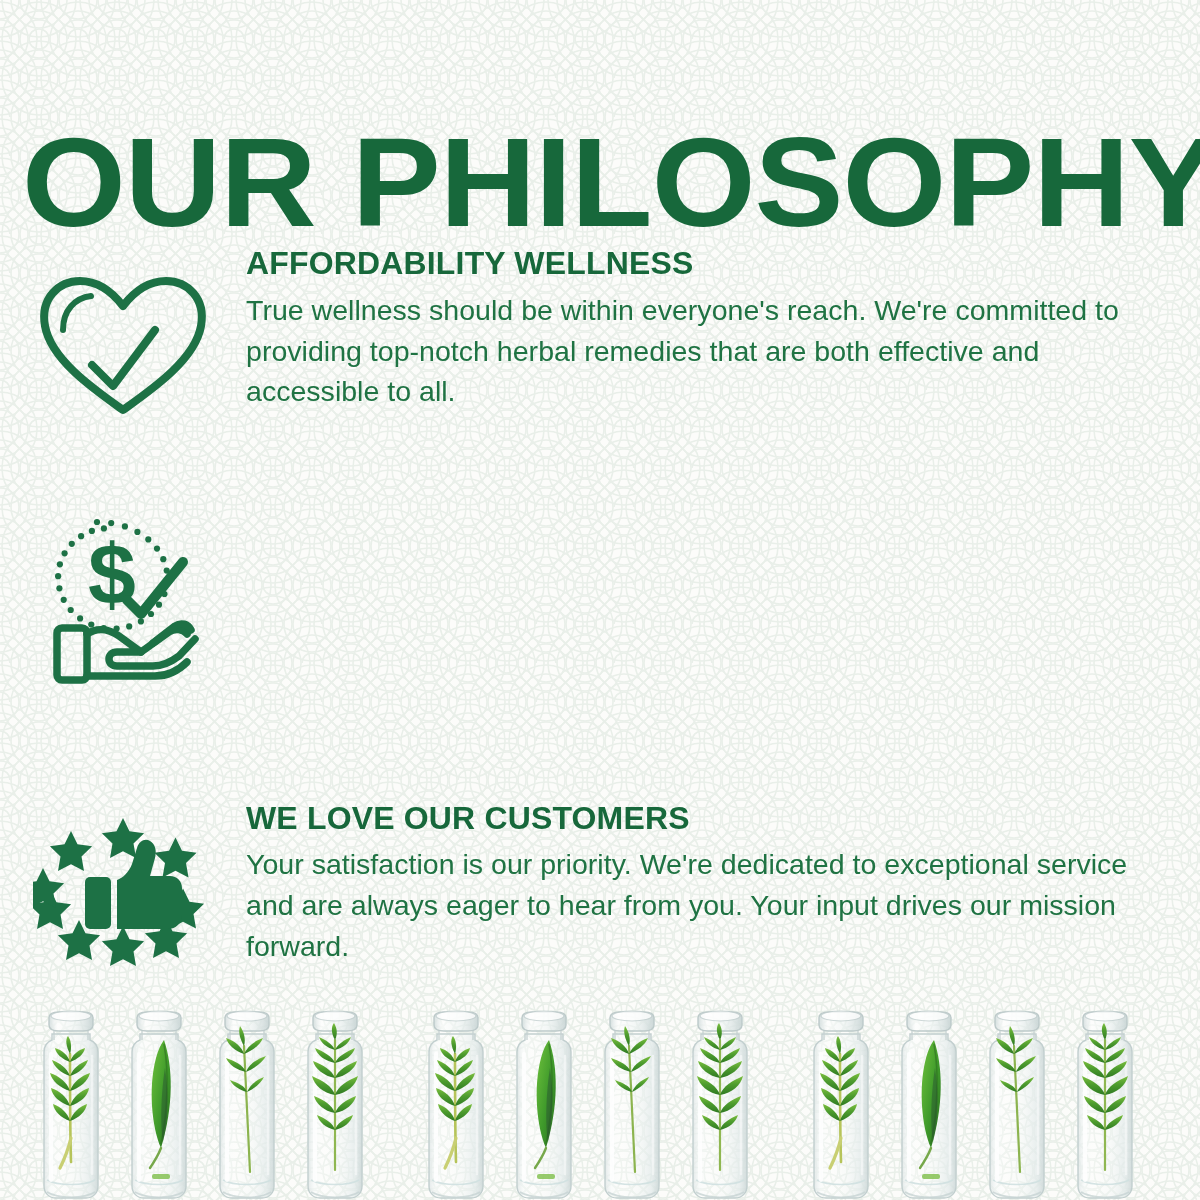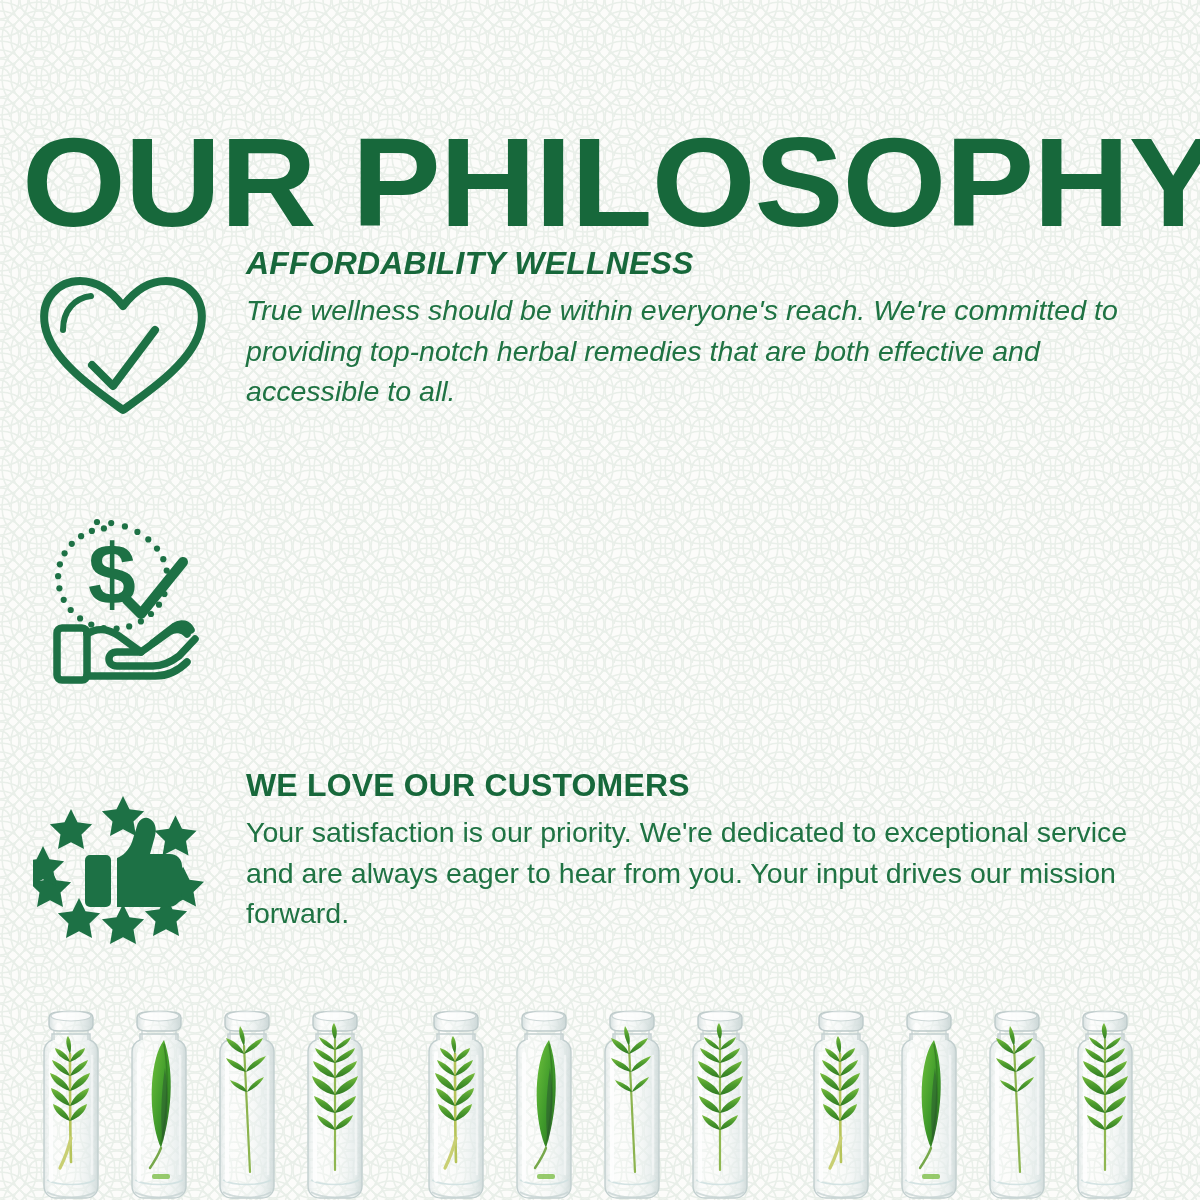--- a/index.html
+++ b/index.html
@@ -98,23 +98,23 @@
     font-weight: 400;
     font-size: 28px;
     line-height: 1.46;
     margin: 0;
     max-width: 880px;
     transform: scaleX(1.02);
     transform-origin: left top;
   }
 
   
-  #block-0 { height: 240px; font-style: italic; }
+  #block-0 { height: 240px; }
   #block-1 { height: 282px; }
-  #block-2 { height: 200px; }
+  #block-2 { height: 200px; align-items: flex-end; }
 
   
   #vial-strip {
     position: absolute;
     left: 0;
     bottom: 0;
     width: 1200px;
     height: 190px;
     z-index: 2;
     display: flex;

